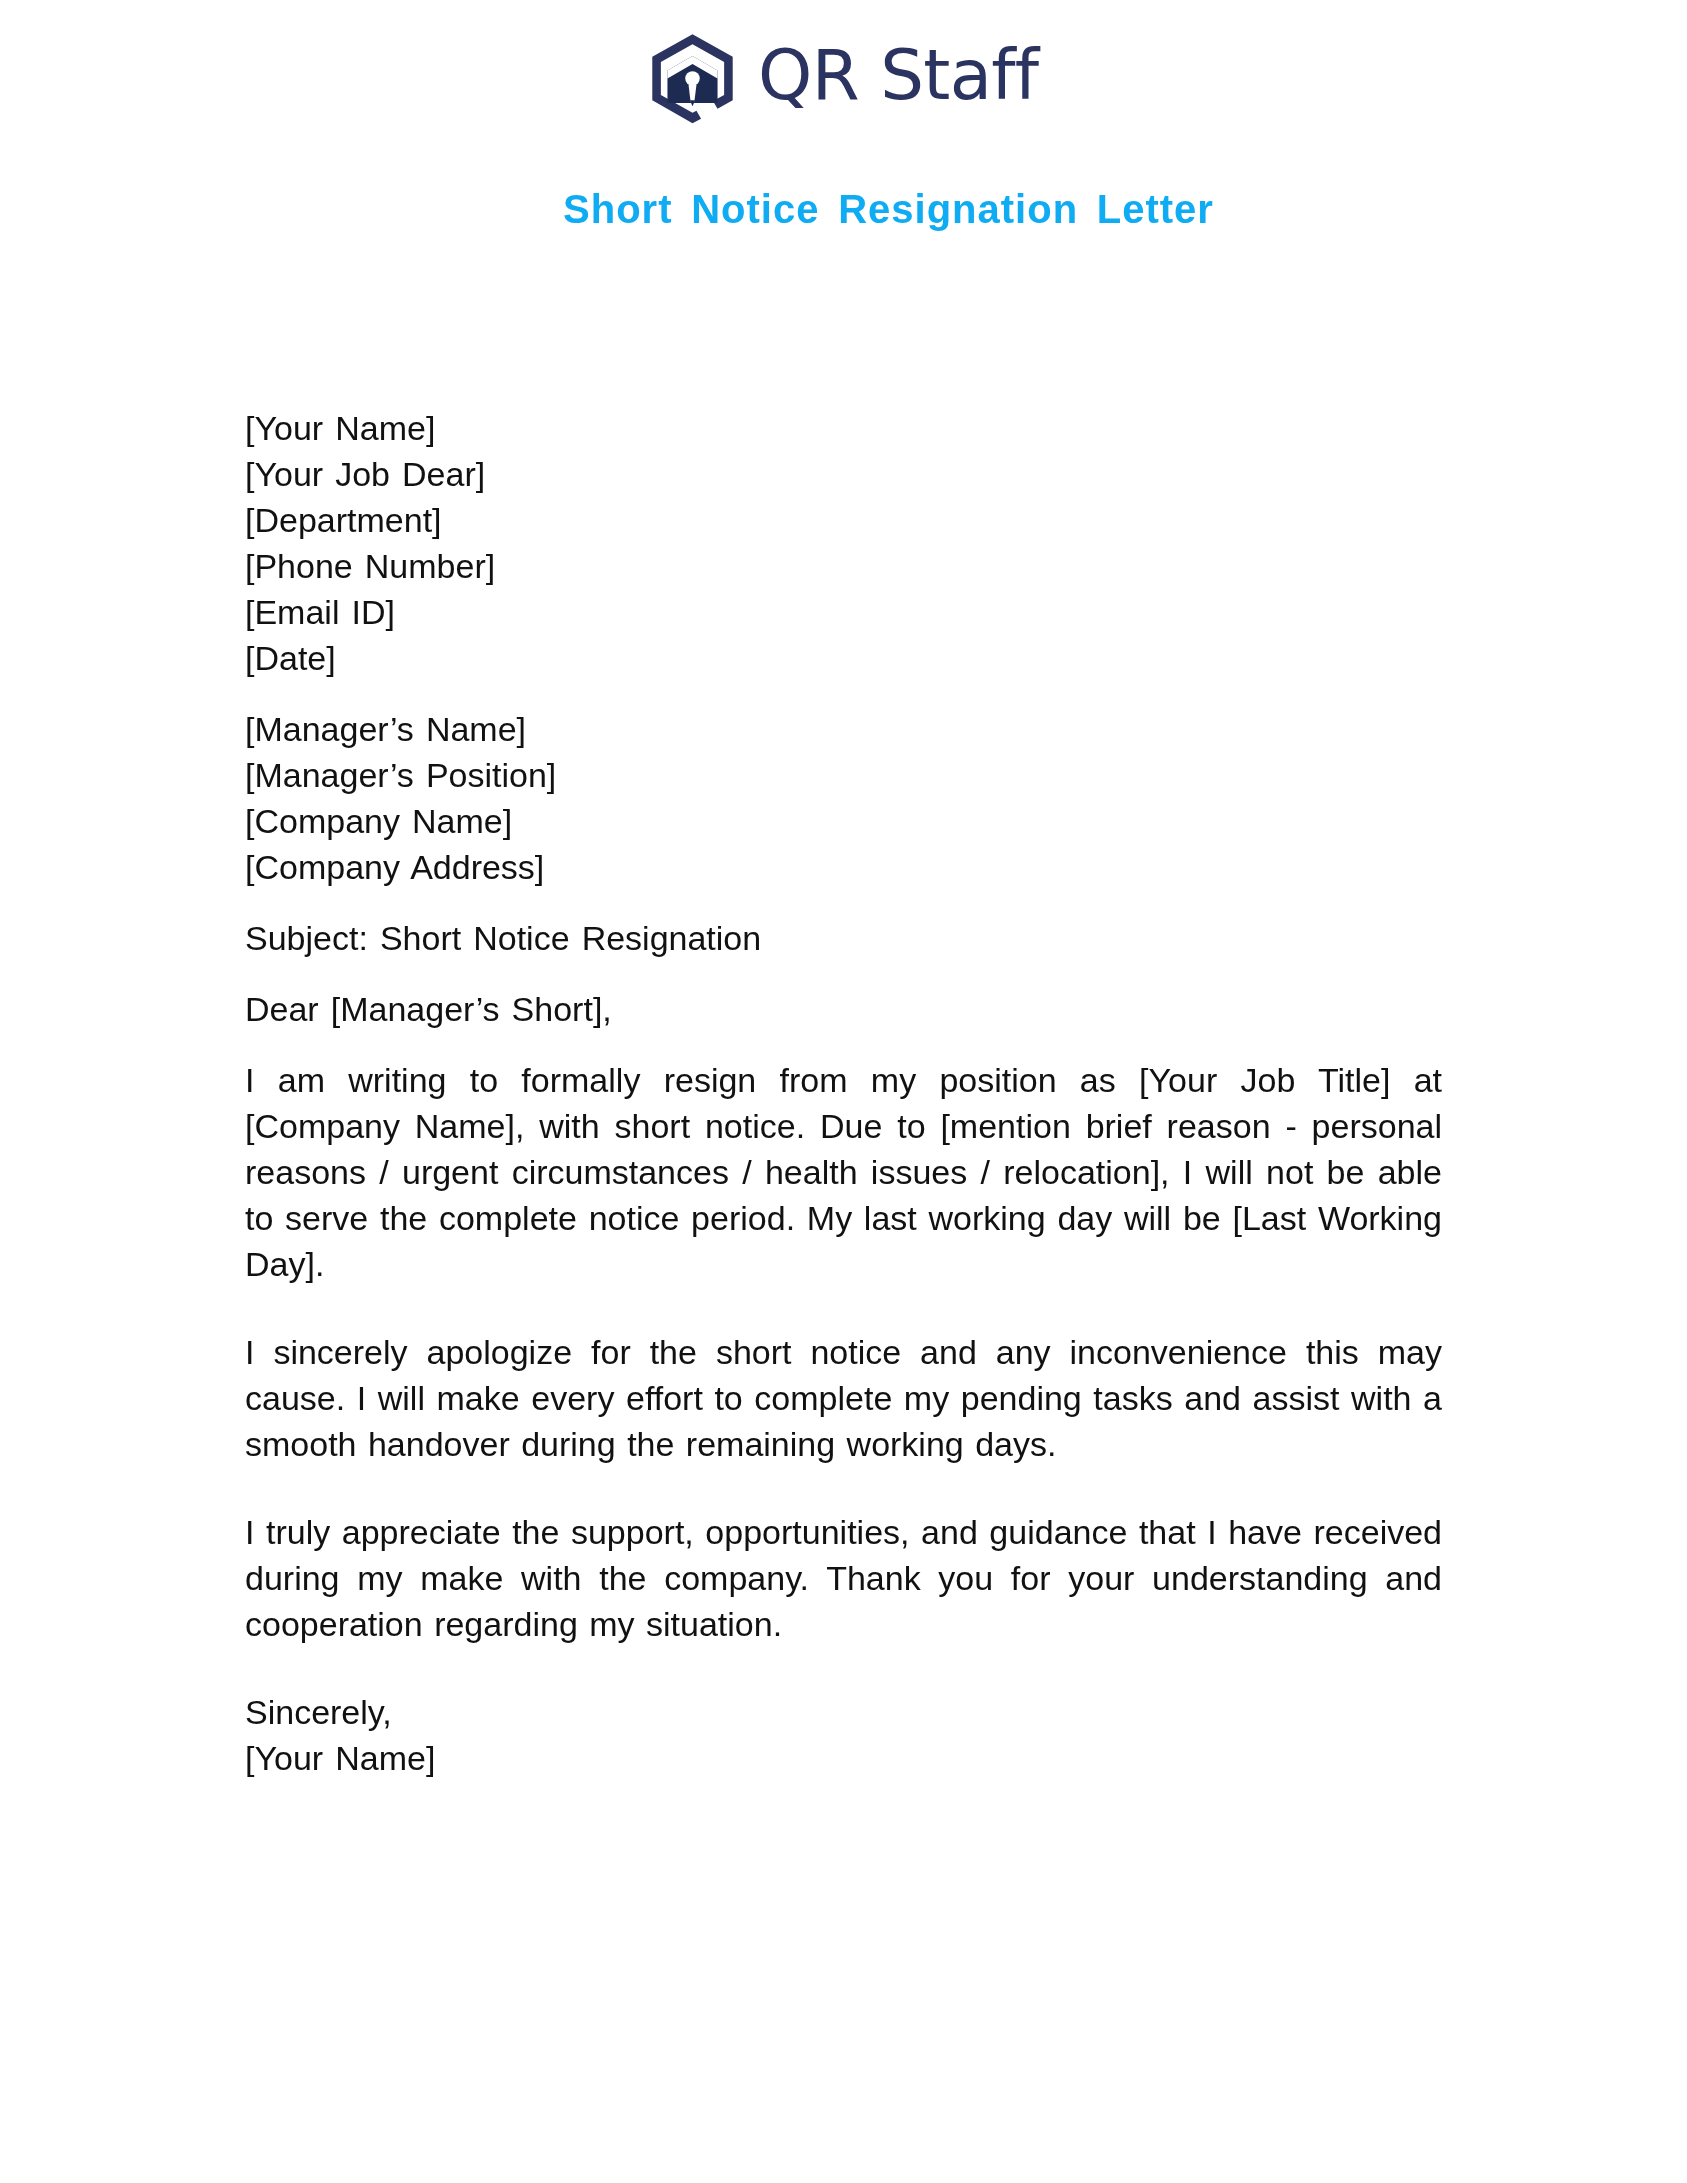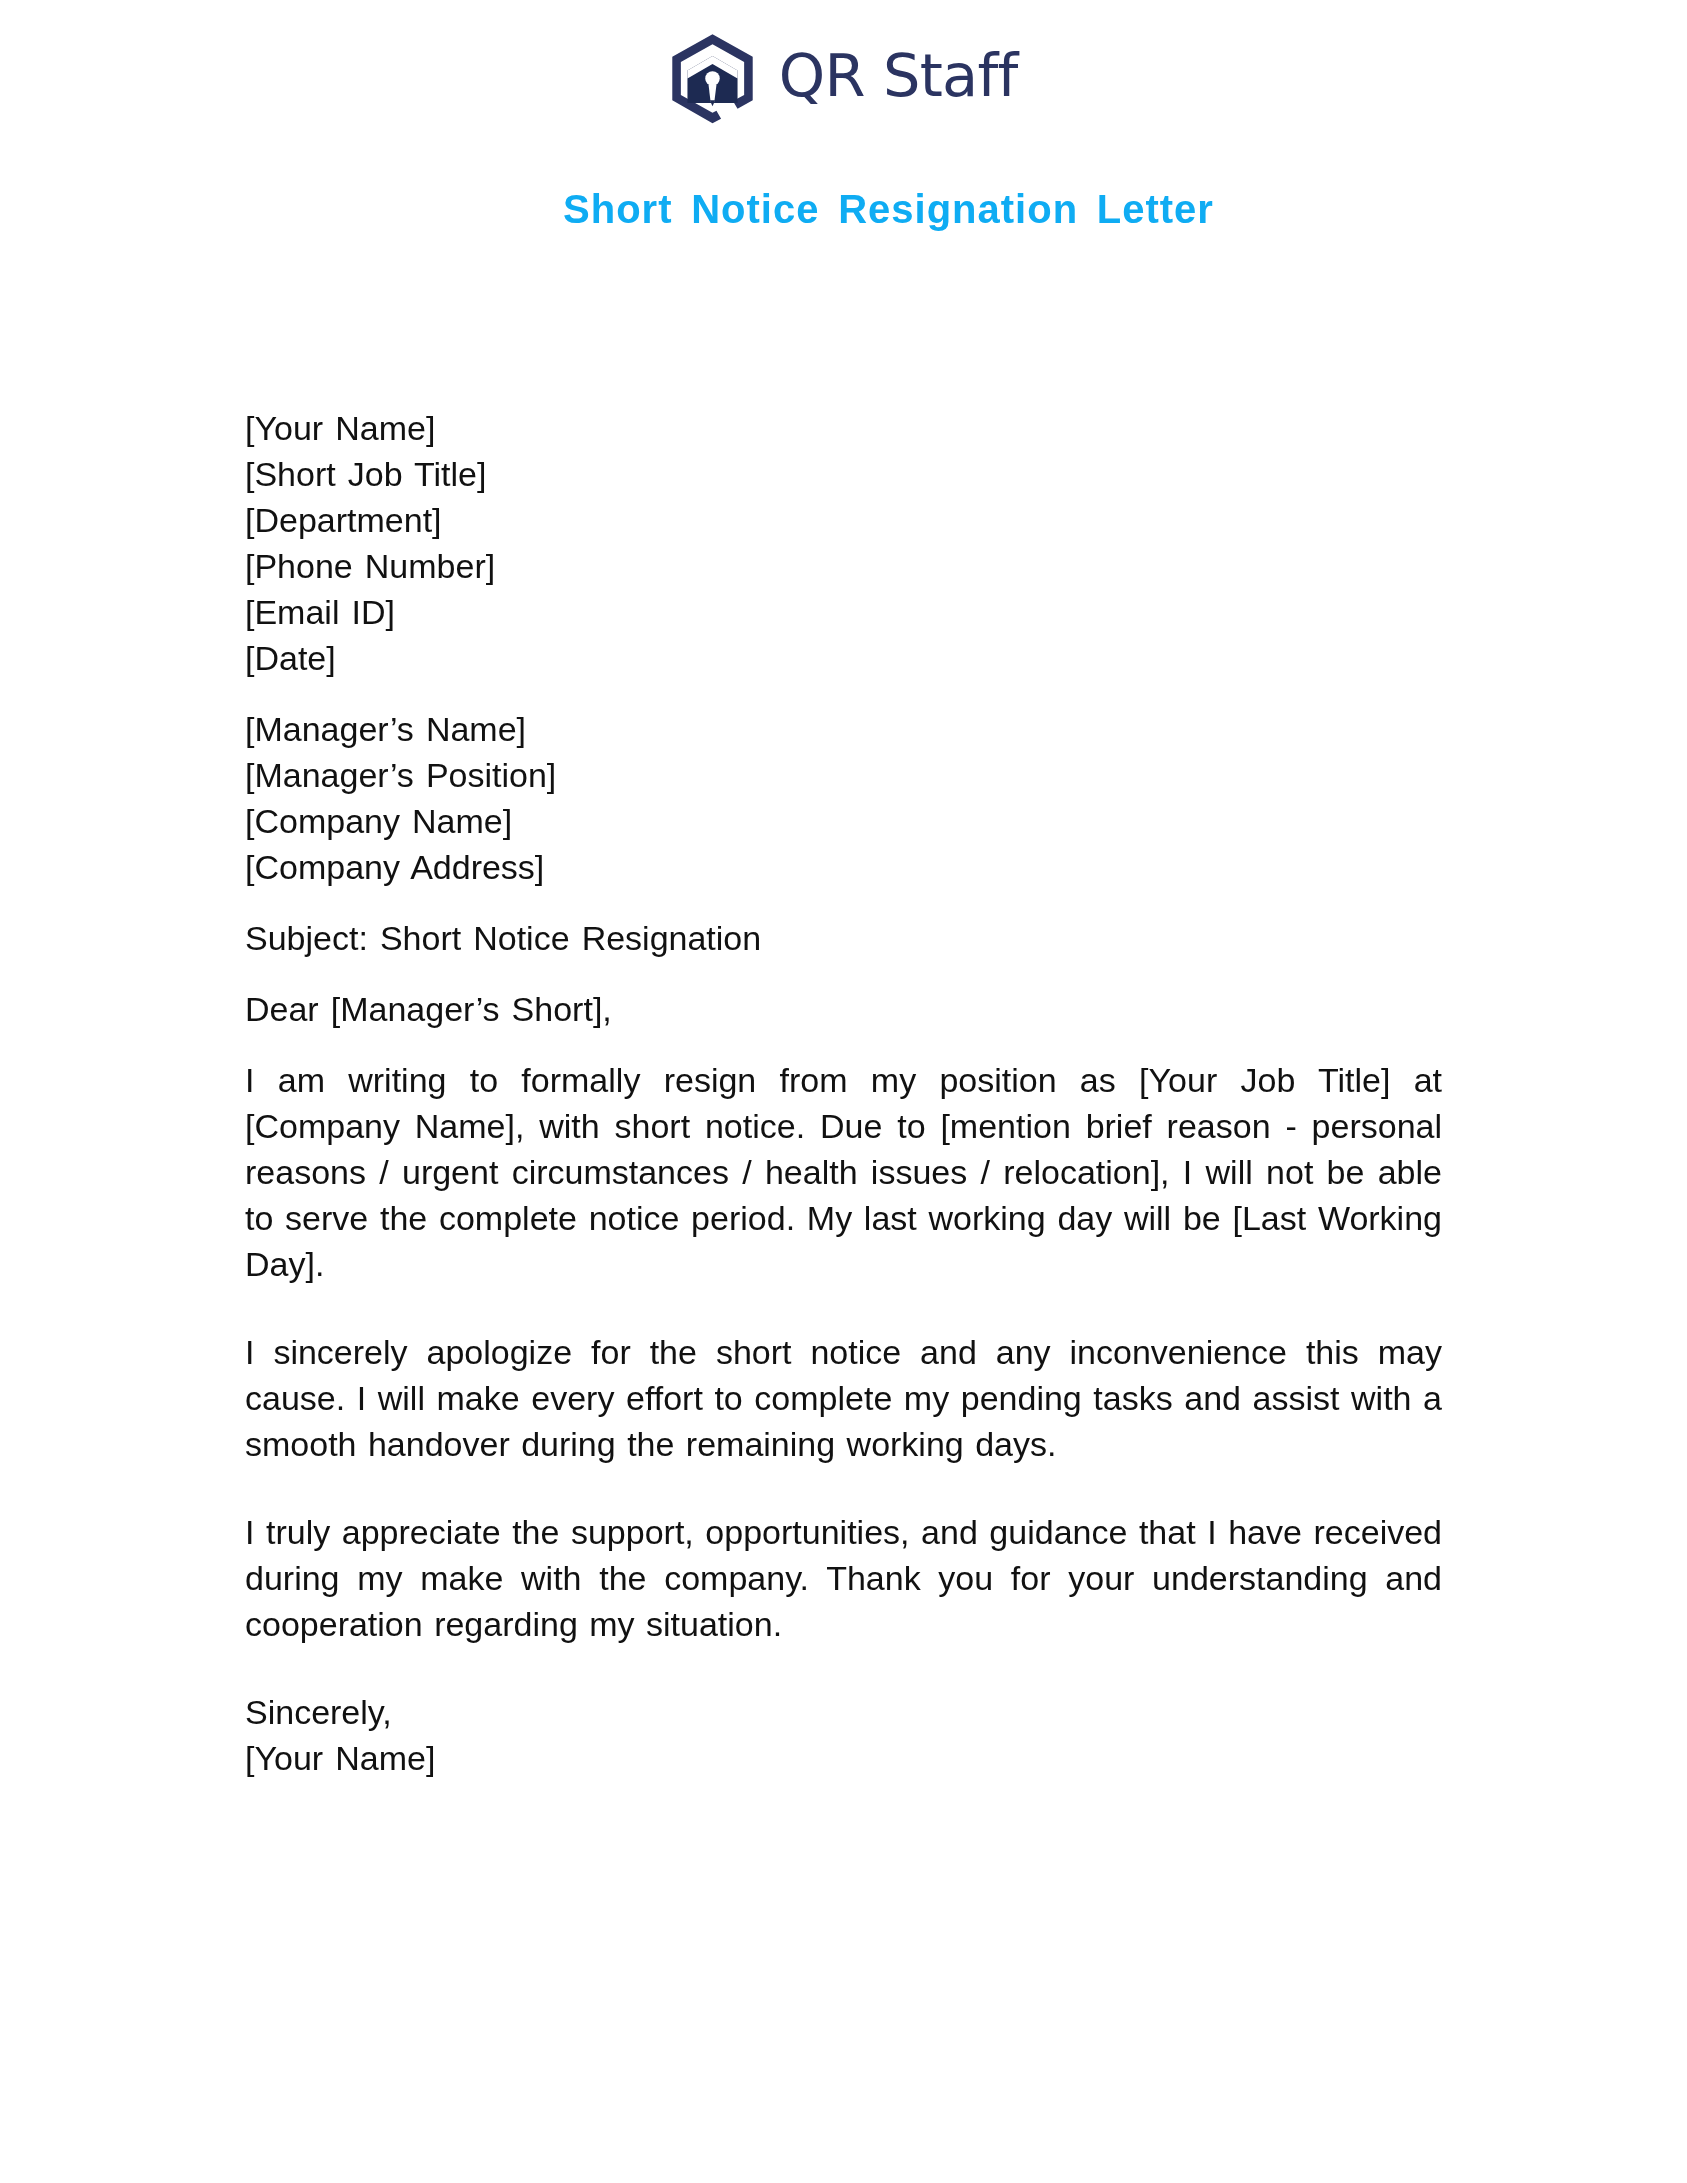--- a/index.html
+++ b/index.html
@@ -35,21 +35,21 @@
     gap: 22.5px;
   }
   .brand-mark {
     width: 87px;
     height: 93px;
     display: block;
     flex: 0 0 auto;
   }
   .brand-name {
     font-family: "DejaVu Sans", sans-serif;
-    font-size: 59px;
+    font-size: 69px;
     font-weight: 400;
     letter-spacing: -0.7px;
     color: #2B3461;
     line-height: 1;
     white-space: nowrap;
     transform: translateY(-2.6px);
   }
 
   
   .doc-title {
@@ -142,21 +142,21 @@
     </span>
     <span class="brand-name">QR Staff</span>
   </div>
 
   <div class="doc-title">Short Notice Resignation Letter</div>
 
   <div class="letter">
 
     <div class="addr-block">
       <span class="addr-line">[Your Name]</span>
-      <span class="addr-line">[Short Job Title]</span>
+      <span class="addr-line">[Your Job Dear]</span>
       <span class="addr-line">[Department]</span>
       <span class="addr-line">[Phone Number]</span>
       <span class="addr-line">[Email ID]</span>
       <span class="addr-line">[Date]</span>
     </div>
 
     <div class="addr-block">
       <span class="addr-line">[Manager’s Name]</span>
       <span class="addr-line">[Manager’s Position]</span>
       <span class="addr-line">[Company Name]</span>

